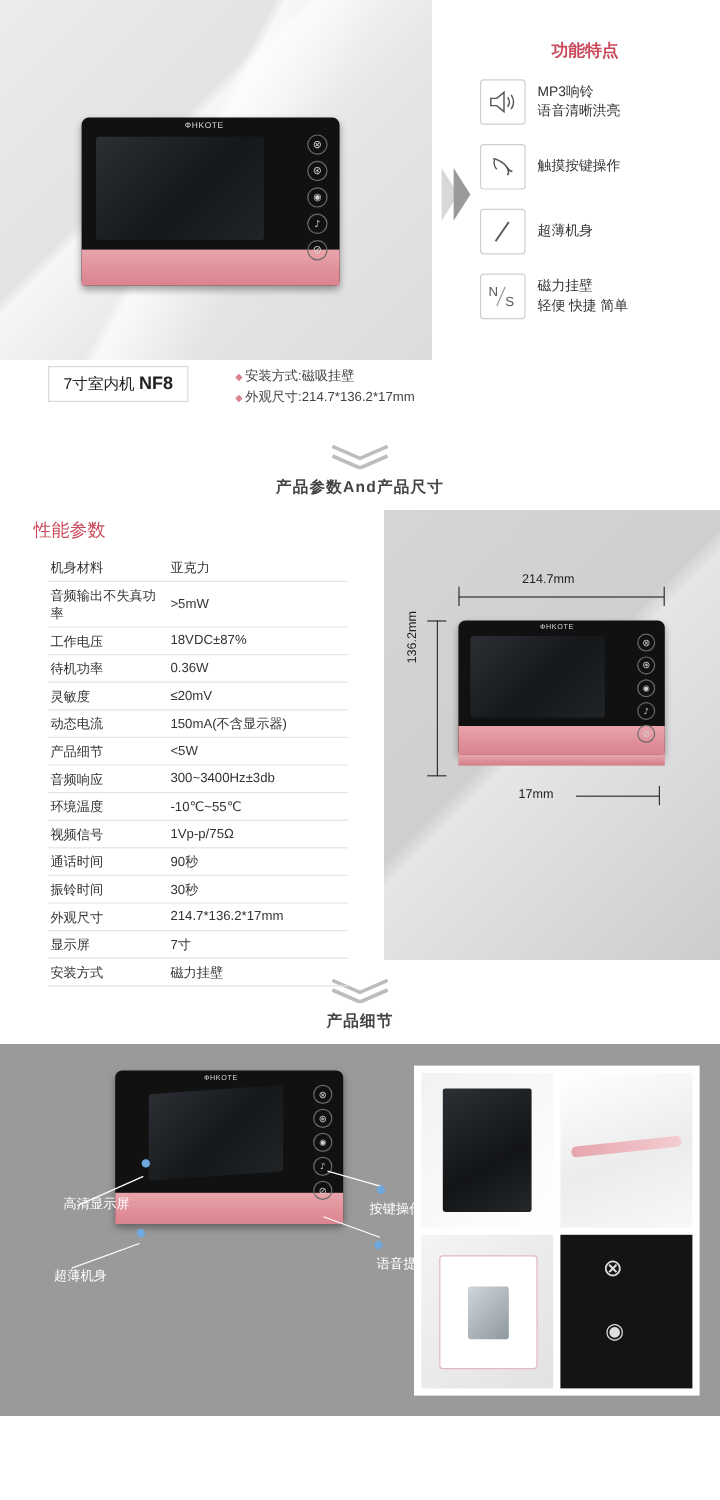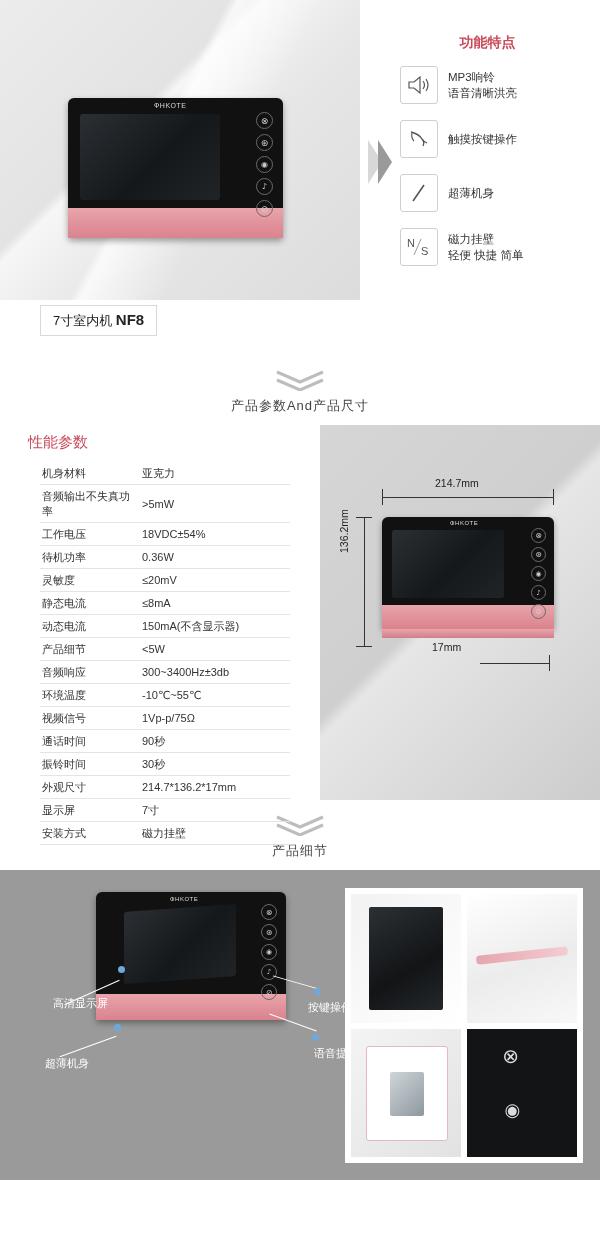--- a/index.html
+++ b/index.html
@@ -85,21 +85,21 @@
   .feat-ico{
     width:36px;height:36px;border:1px solid #cfcfcf;border-radius:3px;
     display:flex;align-items:center;justify-content:center;margin-right:10px;flex:0 0 auto;
     color:#555;
   }
   .feat-txt{font-size:11.5px;color:#333;line-height:16px;}
 
   
   .divider{width:600px;text-align:center;padding:14px 0 10px 0;background:#fff;}
   .chev{display:block;margin:0 auto;}
-  .div-title{font-size:13px;color:#444;letter-spacing:1px;margin-top:6px;}
+  .div-title{font-size:13px;color:#444;letter-spacing:1px;margin-top:6px;font-weight:bold;}
 
   
   .sec2{position:relative;width:600px;height:375px;background:#fff;}
   .spec-wrap{position:absolute;left:0;top:0;width:372px;height:375px;background:#fff;padding:0;}
   .spec-title{font-size:15px;color:#c94b5b;margin:8px 0 10px 28px;}
   table.spec{border-collapse:collapse;margin-left:40px;width:250px;font-size:11px;}
   table.spec td{
     border-bottom:1px solid #e4e4e4;padding:3.5px 2px;color:#333;
   }
   table.spec td.k{width:96px;color:#333;}
@@ -214,20 +214,24 @@
           <div>磁力挂壁</div>
           <div>轻便 快捷 简单</div>
         </div>
       </div>
     </div>
 
     <div class="model-box">
       <span>7寸室内机</span>
       <b>NF8</b>
     </div>
+    <div class="hero-bullets">
+      <div>安装方式:磁吸挂壁</div>
+      <div>外观尺寸:214.7*136.2*17mm</div>
+    </div>
   </div>
 
   <div class="divider">
     <svg class="chev" width="54" height="22" viewBox="0 0 54 22">
       <polyline points="4,3 27,13 50,3" fill="none" stroke="#bdbdbd" stroke-width="3"></polyline>
       <polyline points="4,11 27,21 50,11" fill="none" stroke="#bdbdbd" stroke-width="3"></polyline>
     </svg>
     <div class="div-title">产品参数And产品尺寸</div>
   </div>
 
@@ -239,33 +243,29 @@
           <tr>
               <td class="k">机身材料</td>
               <td>亚克力</td>
             </tr>
           <tr>
               <td class="k">音频输出不失真功率</td>
               <td>&gt;5mW</td>
             </tr>
           <tr>
               <td class="k">工作电压</td>
-              <td>18VDC±54%</td>
+              <td>18VDC±87%</td>
             </tr>
           <tr>
               <td class="k">待机功率</td>
               <td>0.36W</td>
             </tr>
           <tr>
               <td class="k">灵敏度</td>
               <td>≤20mV</td>
-            </tr>
-          <tr>
-              <td class="k">静态电流</td>
-              <td>≤8mA</td>
             </tr>
           <tr>
               <td class="k">动态电流</td>
               <td>150mA(不含显示器)</td>
             </tr>
           <tr>
               <td class="k">产品细节</td>
               <td>&lt;5W</td>
             </tr>
           <tr>
@@ -326,21 +326,21 @@
           <div class="key" style="width:13px;height:13px;font-size:8px;margin-bottom:4px;">⊛</div>
           <div class="key" style="width:13px;height:13px;font-size:7px;margin-bottom:4px;">◉</div>
           <div class="key" style="width:13px;height:13px;font-size:7px;margin-bottom:4px;">♪</div>
           <div class="key" style="width:13px;height:13px;font-size:8px;">⊘</div>
         </div>
       </div>
 
       <div style="position:absolute;left:62px;top:204px;width:172px;height:9px;background:linear-gradient(180deg,#e9a5ab,#d07f8a);"></div>
       <div class="dimline" style="left:160px;top:238px;width:70px;height:1px;"></div>
       <div class="tick" style="left:229px;top:230px;width:1px;height:16px;"></div>
-      <div class="dim-label" style="left:112px;top:216px;">17mm</div>
+      <div class="dim-label" style="left:112px;top:231px;">17mm</div>
     </div>
   </div>
 
   <div class="divider">
     <svg class="chev" width="54" height="22" viewBox="0 0 54 22">
       <polyline points="4,3 27,13 50,3" fill="none" stroke="#bdbdbd" stroke-width="3"></polyline>
       <polyline points="4,11 27,21 50,11" fill="none" stroke="#bdbdbd" stroke-width="3"></polyline>
     </svg>
     <div class="div-title">产品细节</div>
   </div>

